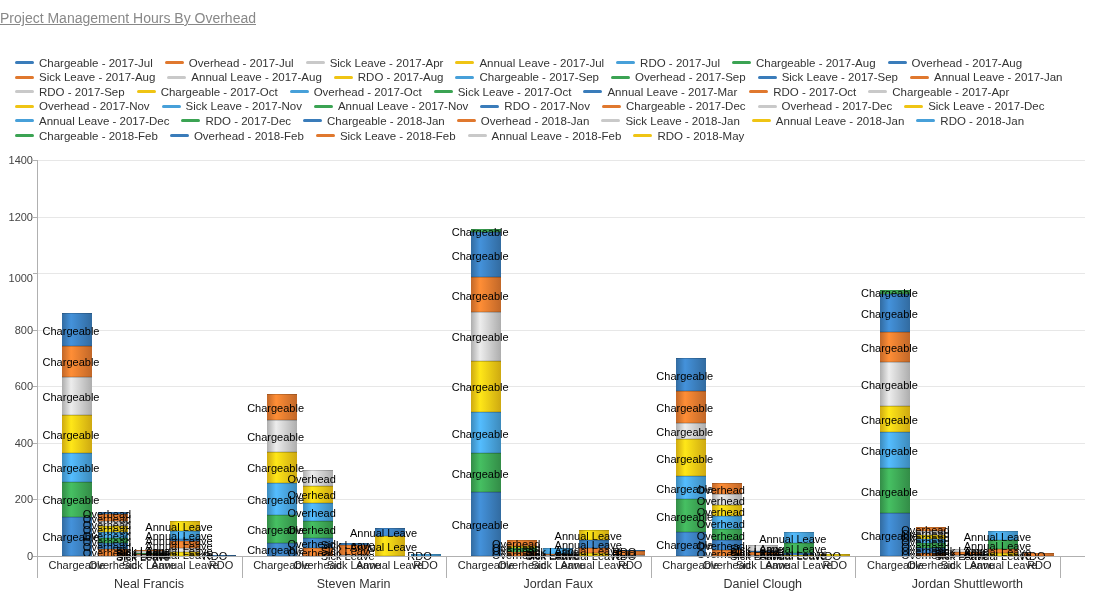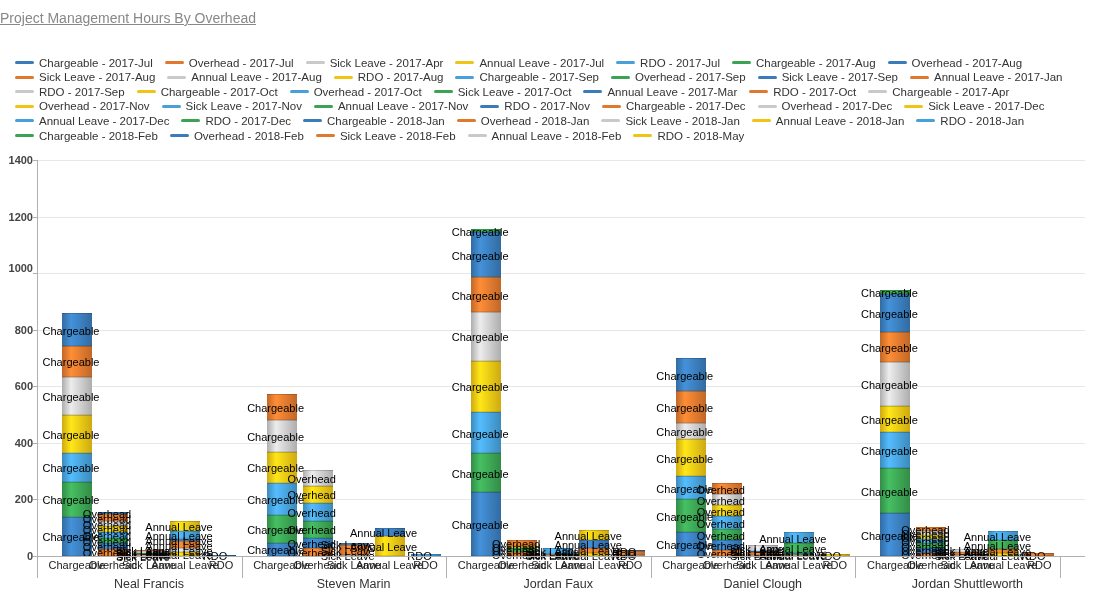--- a/index.html
+++ b/index.html
@@ -7,21 +7,21 @@
          font-family:"Liberation Sans","DejaVu Sans",sans-serif;}
   .chart-title{position:absolute;top:10px;left:0;width:100%;text-align:left;
                font-size:14px;color:#888;text-decoration:underline;}
   .legend{position:absolute;left:15px;top:54px;width:1070px;}
   .legend-row{display:flex;align-items:flex-end;height:14.6px;}
   .legend-item{display:flex;align-items:center;margin-right:12px;cursor:pointer;}
   .legend-marker{width:19px;height:3px;border-radius:2px;margin-right:5px;flex:0 0 auto;}
   .legend-label{font-size:11.5px;color:#333;white-space:nowrap;}
   .plot{position:absolute;left:37px;top:160px;width:1048px;height:396px;}
   .gridline{position:absolute;left:0;width:100%;height:1px;background:#e7e7e7;}
-  .y-tick-label{position:absolute;width:33px;text-align:right;font-size:11px;color:#444;font-weight:bold;}
+  .y-tick-label{position:absolute;width:33px;text-align:right;font-size:11px;color:#444;}
   .y-tick{position:absolute;width:4px;height:1px;background:#b0b0b0;left:33px;}
   .axis-line{position:absolute;background:#b0b0b0;}
   .bar-seg{position:absolute;width:30px;box-shadow:inset 0 1px 0 rgba(0,0,0,.18), inset 0 -1px 0 rgba(0,0,0,.10);}
   .seg-label{position:absolute;font-size:11px;color:#000;white-space:nowrap;
              transform:translateX(-50%);pointer-events:none;}
   .cat-label{position:absolute;font-size:11px;color:#222;white-space:nowrap;
              transform:translateX(-50%);}
   .person-label{position:absolute;font-size:12.5px;color:#333;white-space:nowrap;
                 transform:translateX(-50%);}
   .group-sep{position:absolute;width:1px;height:22px;background:#b0b0b0;}
@@ -444,21 +444,21 @@
       <div class="y-tick-label" style="left: 0px; top: 550px;">0</div>
       <div class="y-tick" style="top: 556px;"></div>
       <div class="y-tick-label" style="left: 0px; top: 493.429px;">200</div>
       <div class="y-tick" style="top: 499.429px;"></div>
       <div class="y-tick-label" style="left: 0px; top: 436.857px;">400</div>
       <div class="y-tick" style="top: 442.857px;"></div>
       <div class="y-tick-label" style="left: 0px; top: 380.286px;">600</div>
       <div class="y-tick" style="top: 386.286px;"></div>
       <div class="y-tick-label" style="left: 0px; top: 323.714px;">800</div>
       <div class="y-tick" style="top: 329.714px;"></div>
-      <div class="y-tick-label" style="left: 0px; top: 262px;">1000</div>
+      <div class="y-tick-label" style="left: 0px; top: 272px;">1000</div>
       <div class="y-tick" style="top: 273.143px;"></div>
       <div class="y-tick-label" style="left: 0px; top: 210.571px;">1200</div>
       <div class="y-tick" style="top: 216.571px;"></div>
       <div class="y-tick-label" style="left: 0px; top: 154px;">1400</div>
       <div class="y-tick" style="top: 160px;"></div>
       <div class="cat-label" style="left: 77px; top: 559px;">Chargeable</div>
       <div class="cat-label" style="left: 113px; top: 559px;">Overhead</div>
       <div class="cat-label" style="left: 149px; top: 559px;">Sick Leave</div>
       <div class="cat-label" style="left: 185px; top: 559px;">Annual Leave</div>
       <div class="cat-label" style="left: 221px; top: 559px;">RDO</div>

